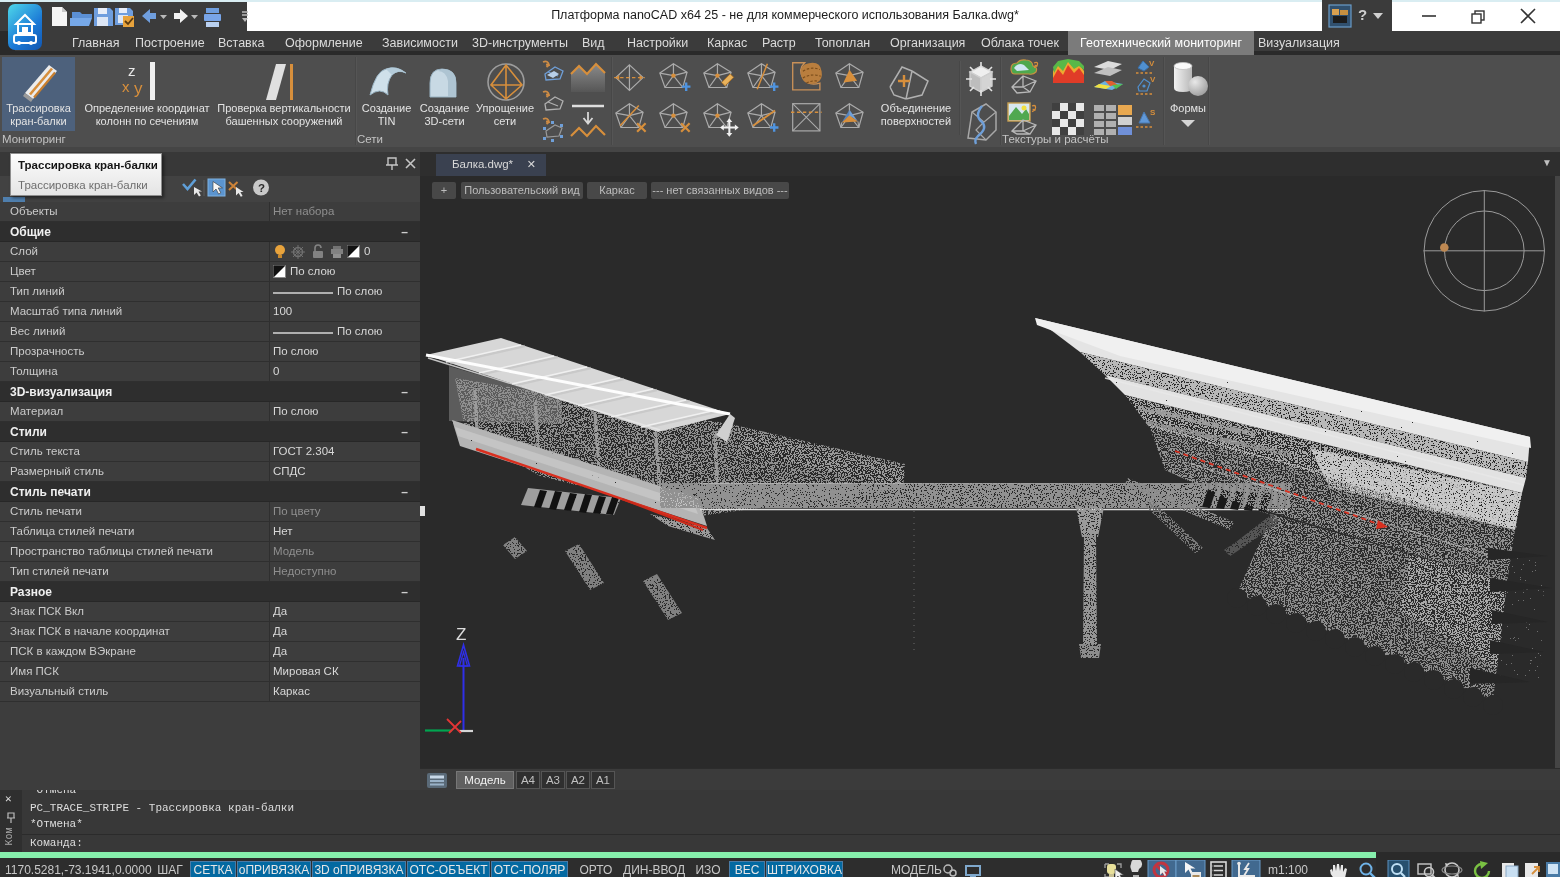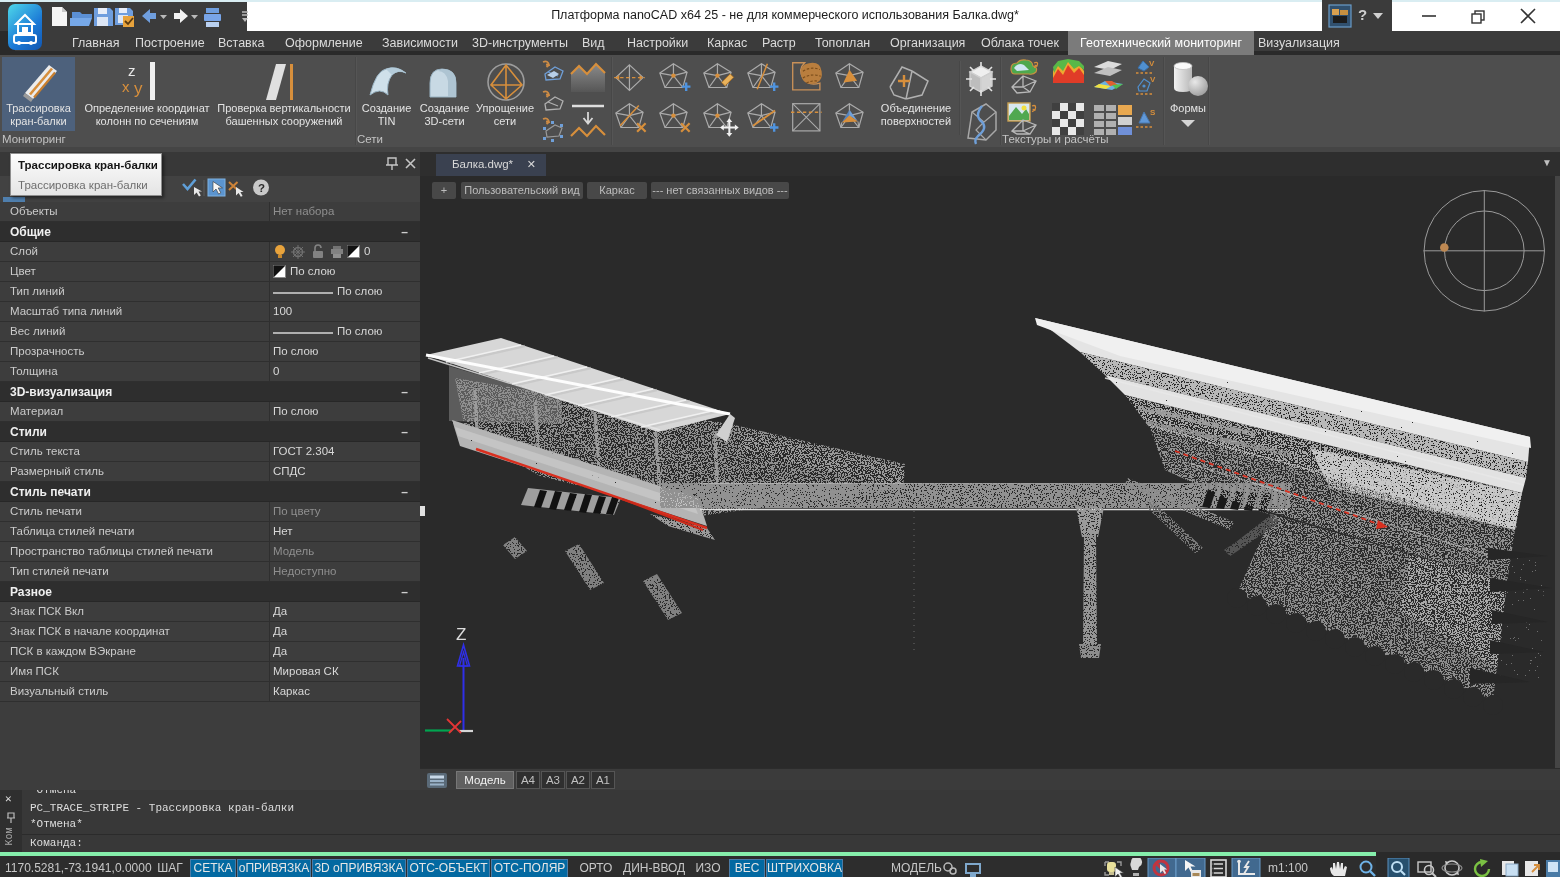--- a/index.html
+++ b/index.html
@@ -42,21 +42,21 @@
 #view{left:420px;top:176px;width:1140px;height:592px;background:#2a2a2a}
 .vbtn{position:absolute;top:6px;height:17px;background:#484848;border-radius:2px;color:#bdbdbd;font-size:11px;line-height:17px;text-align:center}
 #layoutbar{left:420px;top:768px;width:1140px;height:22px;background:#3b3b3b;border-top:1px solid #2c2c2c}
 .ltab{position:absolute;top:2px;height:18px;background:#2f2f2f;border:1px solid #555;color:#c0c0c0;font-size:11.5px;line-height:16px;text-align:center}
 .ltab.active{background:#606060;color:#f2f2f2;border-color:#777}
 
 #cmd{overflow:hidden;left:0;top:790px;width:1560px;height:62px;background:#383838;font-family:"Liberation Mono",monospace;font-size:11px;color:#dedede}
 #cmdstrip{left:0;top:0;width:22px;height:62px;background:#2f2f2f;color:#aaa}
 .cline{position:absolute;left:30px;white-space:pre}
 
-#status{left:0;top:852px;width:1376px;height:25px;background:#2d2d2d;border-top:4px solid #86efac;font-size:12px;color:#c8c8c8}
+#status{left:0;top:852px;width:1376px;height:25px;background:#2d2d2d;border-top:6px solid #86efac;font-size:12px;color:#c8c8c8}
 .sbtn{position:absolute;top:3px;height:19px;line-height:19px;text-align:center;font-size:12px;color:#c8c8c8;white-space:nowrap}
 .sbtn.on{background:#0369a1;border:1px solid #4a7ba6;color:#e6e6e6;line-height:17px}
 </style></head>
 <body>
 <div class="abs" id="titlebar"></div>
 <div class="abs" id="titletop"></div>
 <div class="abs" id="qat"></div>
 <div class="abs" id="apptitle">Платформа nanoCAD x64 25 - не для коммерческого использования Балка.dwg*</div>
 <div class="abs" id="helpbox">
 <svg class="abs" style="left:6px;top:4px" width="24" height="24" viewBox="0 0 24 24">

